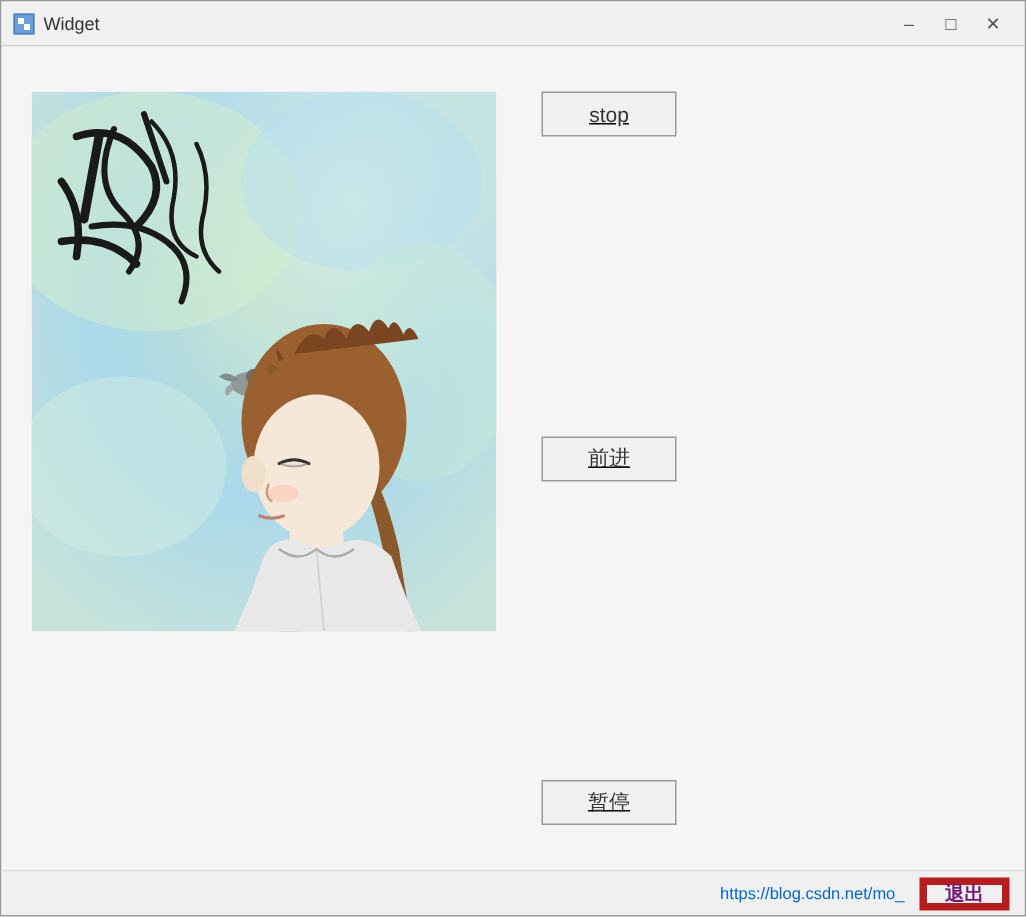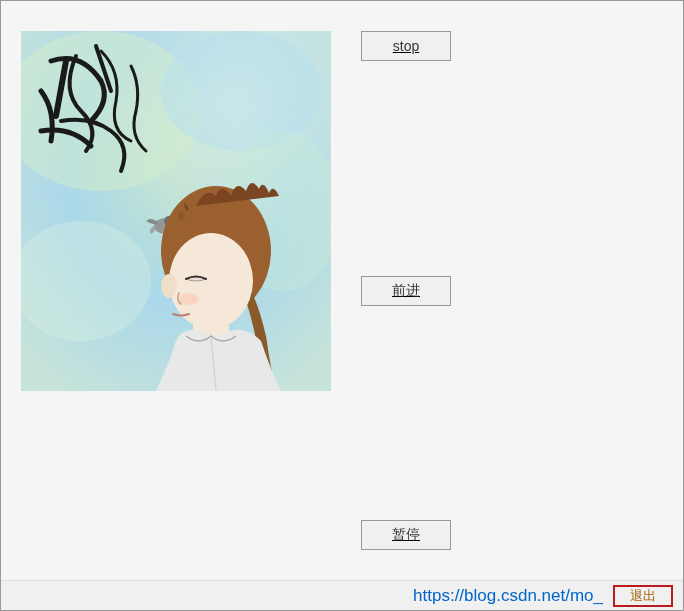--- a/index.html
+++ b/index.html
@@ -124,48 +124,66 @@
       justify-content: flex-end;
       align-items: center;
       padding: 4px 10px;
       border-top: 1px solid #ddd;
       background: #f0f0f0;
       height: 30px;
       gap: 10px;
     }
 
     .bottom-link {
-      font-size: 17px;
+      font-size: 11px;
       color: #0066cc;
       text-decoration: none;
     }
 
     .exit-button {
       width: 60px;
       height: 22px;
       background: #f0f0f0;
-      border: 2px solid #b91c1c;
+      border: 5px solid #b91c1c;
       cursor: pointer;
       font-size: 13px;
-      color: #a16207;
-      display: flex;
-      align-items: center;
-      justify-content: center;
+      color: #701a75;
+      display: flex;
+      align-items: center;
+      justify-content: center;
+      font-weight: bold;
     }
 
     svg.illustration {
       width: 310px;
       height: 360px;
     }
   </style>
 </head>
 <body>
 
 <div class="window">
 
+  <div class="title-bar">
+    <div class="title-bar-left">
+      <div class="title-bar-icon">
+        <svg width="10" height="10" viewBox="0 0 10 10">
+          <rect x="0" y="0" width="10" height="10" fill="#6a9fd8"></rect>
+          <rect x="1" y="1" width="4" height="4" fill="white"></rect>
+          <rect x="5" y="5" width="4" height="4" fill="white"></rect>
+        </svg>
+      </div>
+      <span class="title-bar-title">Widget</span>
+    </div>
+    <div class="title-bar-controls">
+      <button class="title-bar-btn">–</button>
+      <button class="title-bar-btn">□</button>
+      <button class="title-bar-btn close">✕</button>
+    </div>
+  </div>
 
   <div class="content-area">
 
     <div class="image-container">
       <svg class="illustration" viewBox="0 0 310 360" xmlns="http://www.w3.org/2000/svg">
 
         <defs>
           <radialGradient id="bgGrad" cx="50%" cy="40%" r="70%">
             <stop offset="0%" style="stop-color:#c8e8c0;stop-opacity:1"></stop>
             <stop offset="50%" style="stop-color:#a8d8e8;stop-opacity:1"></stop>

